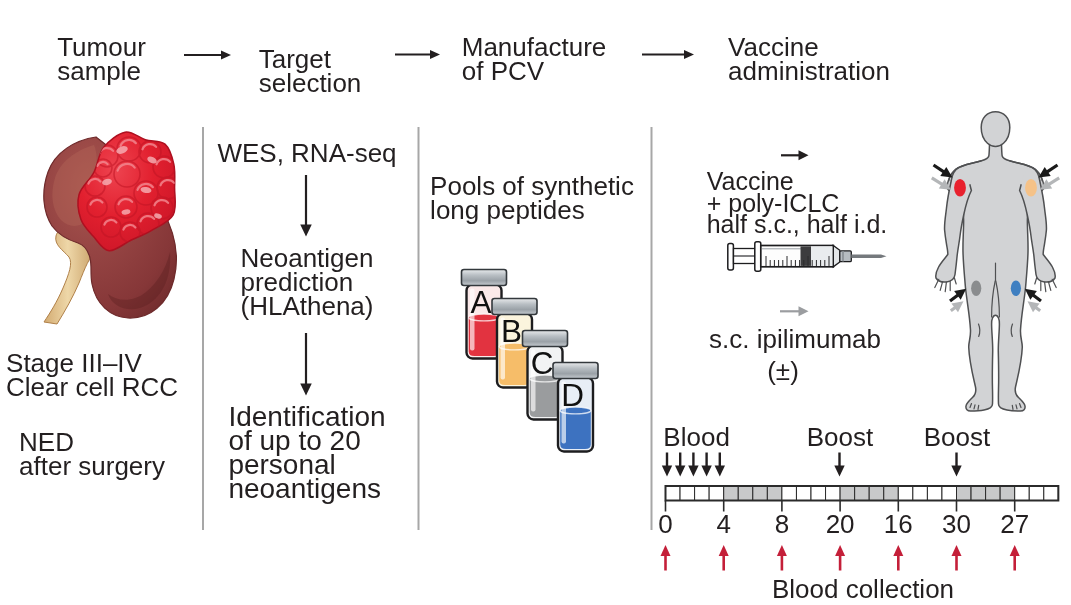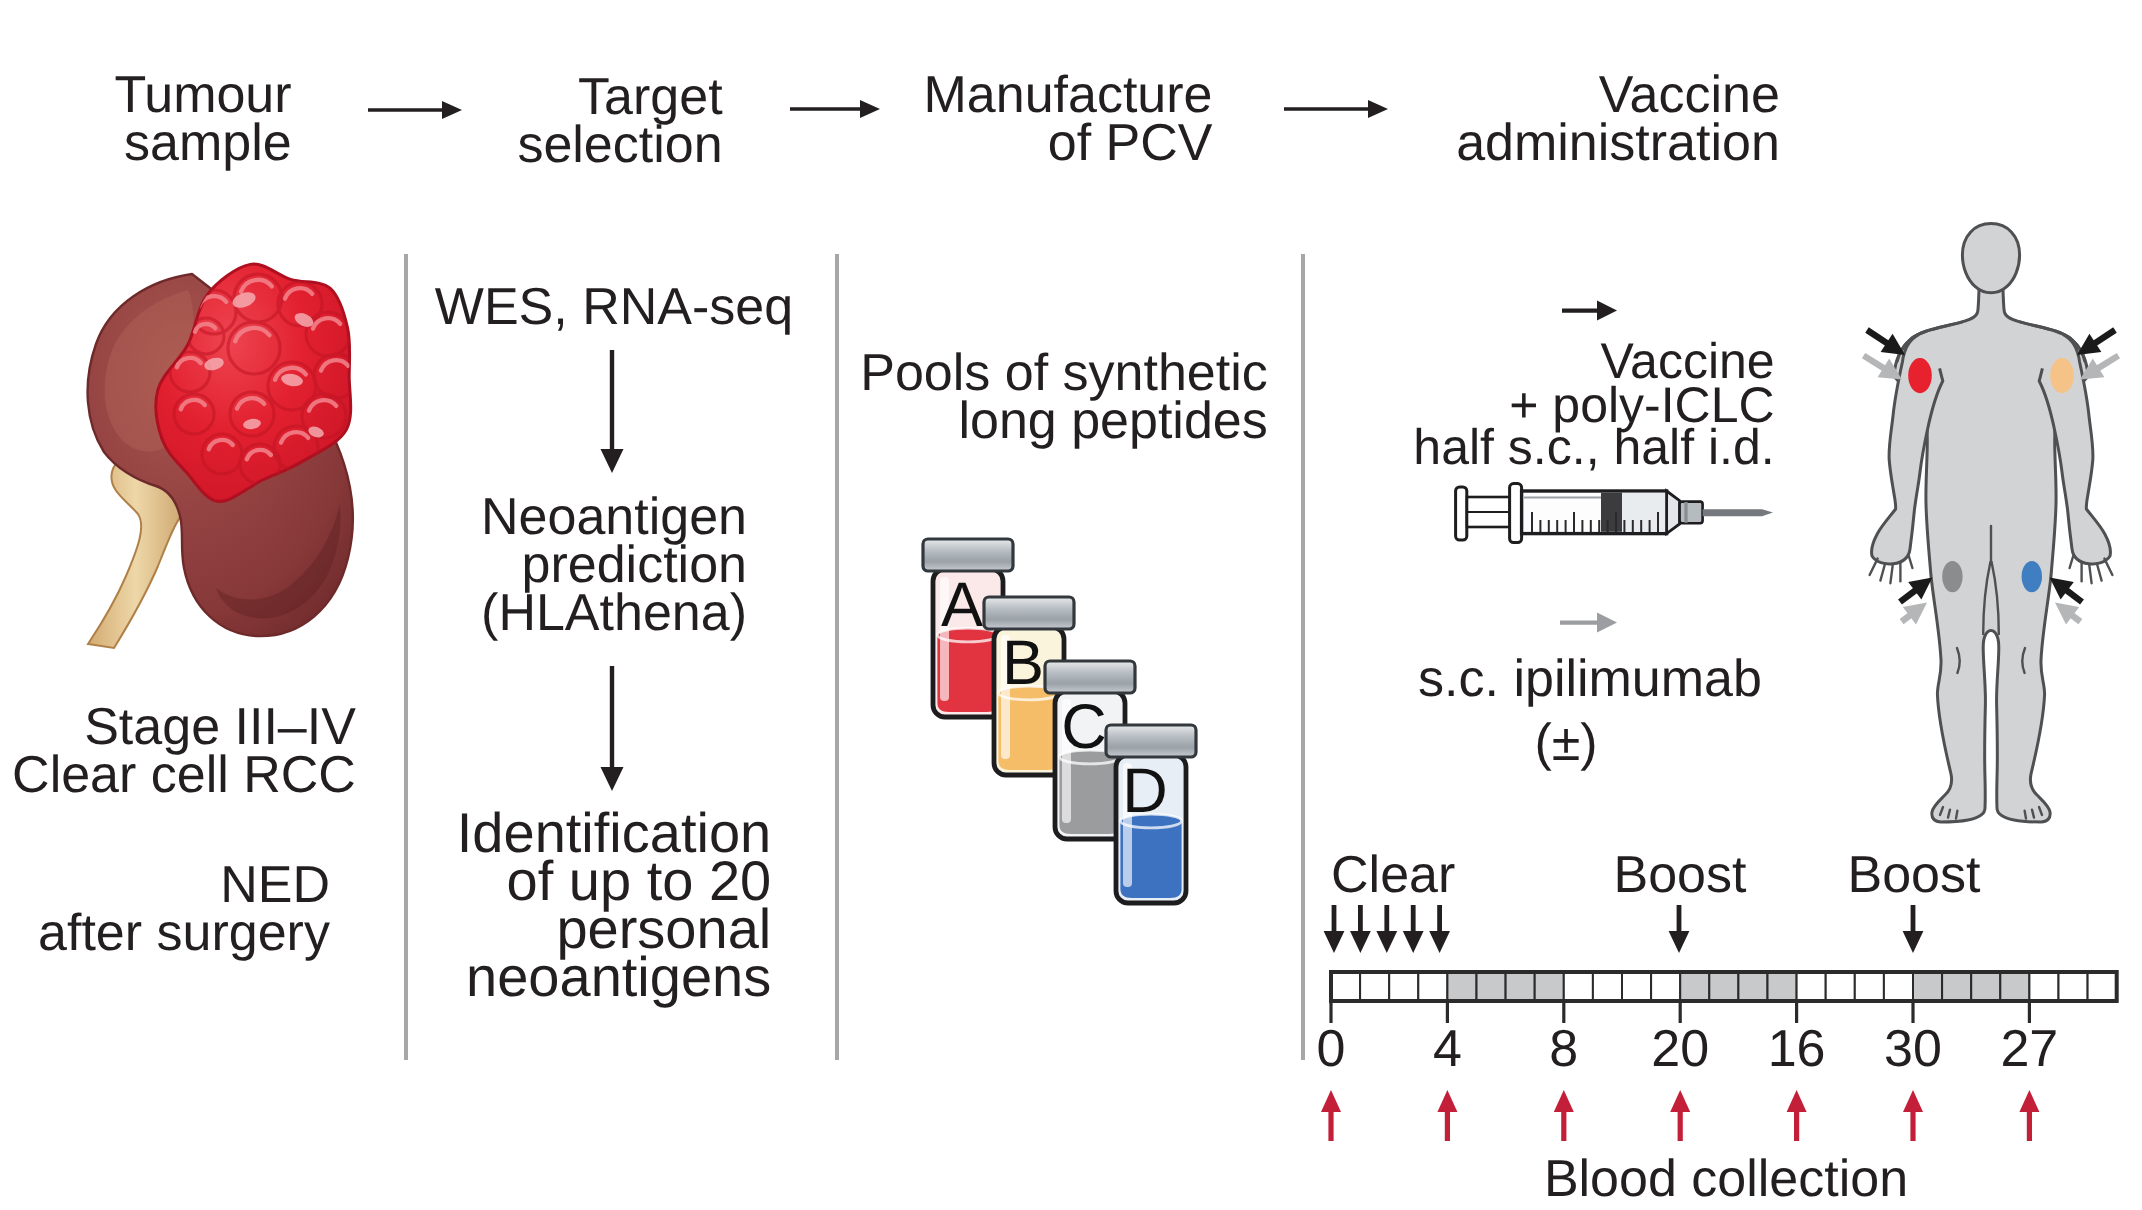--- a/index.html
+++ b/index.html
@@ -1,16 +1,16 @@
 <!DOCTYPE html>
 <html><head><meta charset="utf-8">
 <style>
 html,body{margin:0;padding:0;background:#fff}
 body{width:1071px;height:605px;position:relative;font-family:"Liberation Sans",sans-serif;color:#231f20;overflow:hidden}
-.t{position:absolute;text-align:right;transform:translateX(-50%);white-space:nowrap}
+.t{position:absolute;text-align:left;transform:translateX(-50%);white-space:nowrap}
 </style></head>
 <body>
 <svg width="1071" height="605" viewBox="0 0 1071 605" style="position:absolute;left:0;top:0">
 <line x1="203" y1="127" x2="203" y2="530" stroke="#a7a7a7" stroke-width="2"></line>
     <line x1="418.5" y1="127" x2="418.5" y2="530" stroke="#a7a7a7" stroke-width="2"></line>
     <line x1="651.5" y1="127" x2="651.5" y2="530" stroke="#a7a7a7" stroke-width="2"></line>
 <line x1="184" y1="55" x2="223" y2="55" stroke="#231f20" stroke-width="1.8"></line>
     <path d="M221 50.5 L221 59.5 L231 55 Z" fill="#231f20"></path>
     <line x1="395" y1="54.5" x2="432" y2="54.5" stroke="#231f20" stroke-width="1.8"></line>
     <path d="M430 50.0 L430 59.0 L440 54.5 Z" fill="#231f20"></path>
@@ -283,33 +283,33 @@
     <line x1="840.1" y1="570.5" x2="840.1" y2="554" stroke="#c41f39" stroke-width="2.6"></line>
     <path d="M835.1 556 L845.1 556 L840.1 545 Z" fill="#c41f39"></path>
     <line x1="898.3" y1="570.5" x2="898.3" y2="554" stroke="#c41f39" stroke-width="2.6"></line>
     <path d="M893.3 556 L903.3 556 L898.3 545 Z" fill="#c41f39"></path>
     <line x1="956.5" y1="570.5" x2="956.5" y2="554" stroke="#c41f39" stroke-width="2.6"></line>
     <path d="M951.5 556 L961.5 556 L956.5 545 Z" fill="#c41f39"></path>
     <line x1="1014.7" y1="570.5" x2="1014.7" y2="554" stroke="#c41f39" stroke-width="2.6"></line>
     <path d="M1009.7 556 L1019.7 556 L1014.7 545 Z" fill="#c41f39"></path>
 </svg>
 <div class="t" style="left:101.5px;top:34.9px;font-size:26px;line-height:24px">Tumour<br>sample</div>
-<div class="t" style="left:310px;top:36px;font-size:26px;line-height:24px">Target<br>selection</div>
+<div class="t" style="left:310px;top:47px;font-size:26px;line-height:24px">Target<br>selection</div>
 <div class="t" style="left:534px;top:34.9px;font-size:26px;line-height:24px">Manufacture<br>of PCV</div>
 <div class="t" style="left:809px;top:34.9px;font-size:26px;line-height:24px">Vaccine<br>administration</div>
 <div class="t" style="left:92px;top:351.0px;font-size:26px;line-height:24px">Stage III–IV<br>Clear cell RCC</div>
 <div class="t" style="left:92px;top:429.5px;font-size:26px;line-height:24px">NED<br>after surgery</div>
 <div class="t" style="left:307px;top:140.7px;font-size:26px;line-height:24px">WES, RNA-seq</div>
 <div class="t" style="left:307px;top:246.3px;font-size:26px;line-height:24px">Neoantigen<br>prediction<br>(HLAthena)</div>
 <div class="t" style="left:307px;top:405.4px;font-size:28px;line-height:24px">Identification<br>of up to 20<br>personal<br>neoantigens</div>
 <div class="t" style="left:532px;top:173.7px;font-size:26px;line-height:24px">Pools of synthetic<br>long peptides</div>
 <div class="t" style="left:797px;top:171.0px;font-size:25px;line-height:21.5px">Vaccine<br>+ poly-ICLC<br>half s.c., half i.d.</div>
 <div class="t" style="left:795px;top:326.5px;font-size:26px;line-height:24px">s.c. ipilimumab</div>
 <div class="t" style="left:783px;top:358.5px;font-size:26px;line-height:24px">(±)</div>
-<div class="t" style="left:696.6px;top:424.5px;font-size:26px;line-height:24px">Clear</div>
+<div class="t" style="left:696.6px;top:424.5px;font-size:26px;line-height:24px">Blood</div>
 <div class="t" style="left:840px;top:424.5px;font-size:26px;line-height:24px">Boost</div>
 <div class="t" style="left:957px;top:424.5px;font-size:26px;line-height:24px">Boost</div>
 <div class="t" style="left:863px;top:576.7px;font-size:26px;line-height:24px">Blood collection</div>
 <div class="t" style="left:665.5px;top:512.0px;font-size:26px;line-height:24px">0</div>
 <div class="t" style="left:723.7px;top:512.0px;font-size:26px;line-height:24px">4</div>
 <div class="t" style="left:781.9px;top:512.0px;font-size:26px;line-height:24px">8</div>
 <div class="t" style="left:840.1px;top:512.0px;font-size:26px;line-height:24px">20</div>
 <div class="t" style="left:898.3px;top:512.0px;font-size:26px;line-height:24px">16</div>
 <div class="t" style="left:956.5px;top:512.0px;font-size:26px;line-height:24px">30</div>
 <div class="t" style="left:1014.7px;top:512.0px;font-size:26px;line-height:24px">27</div>

